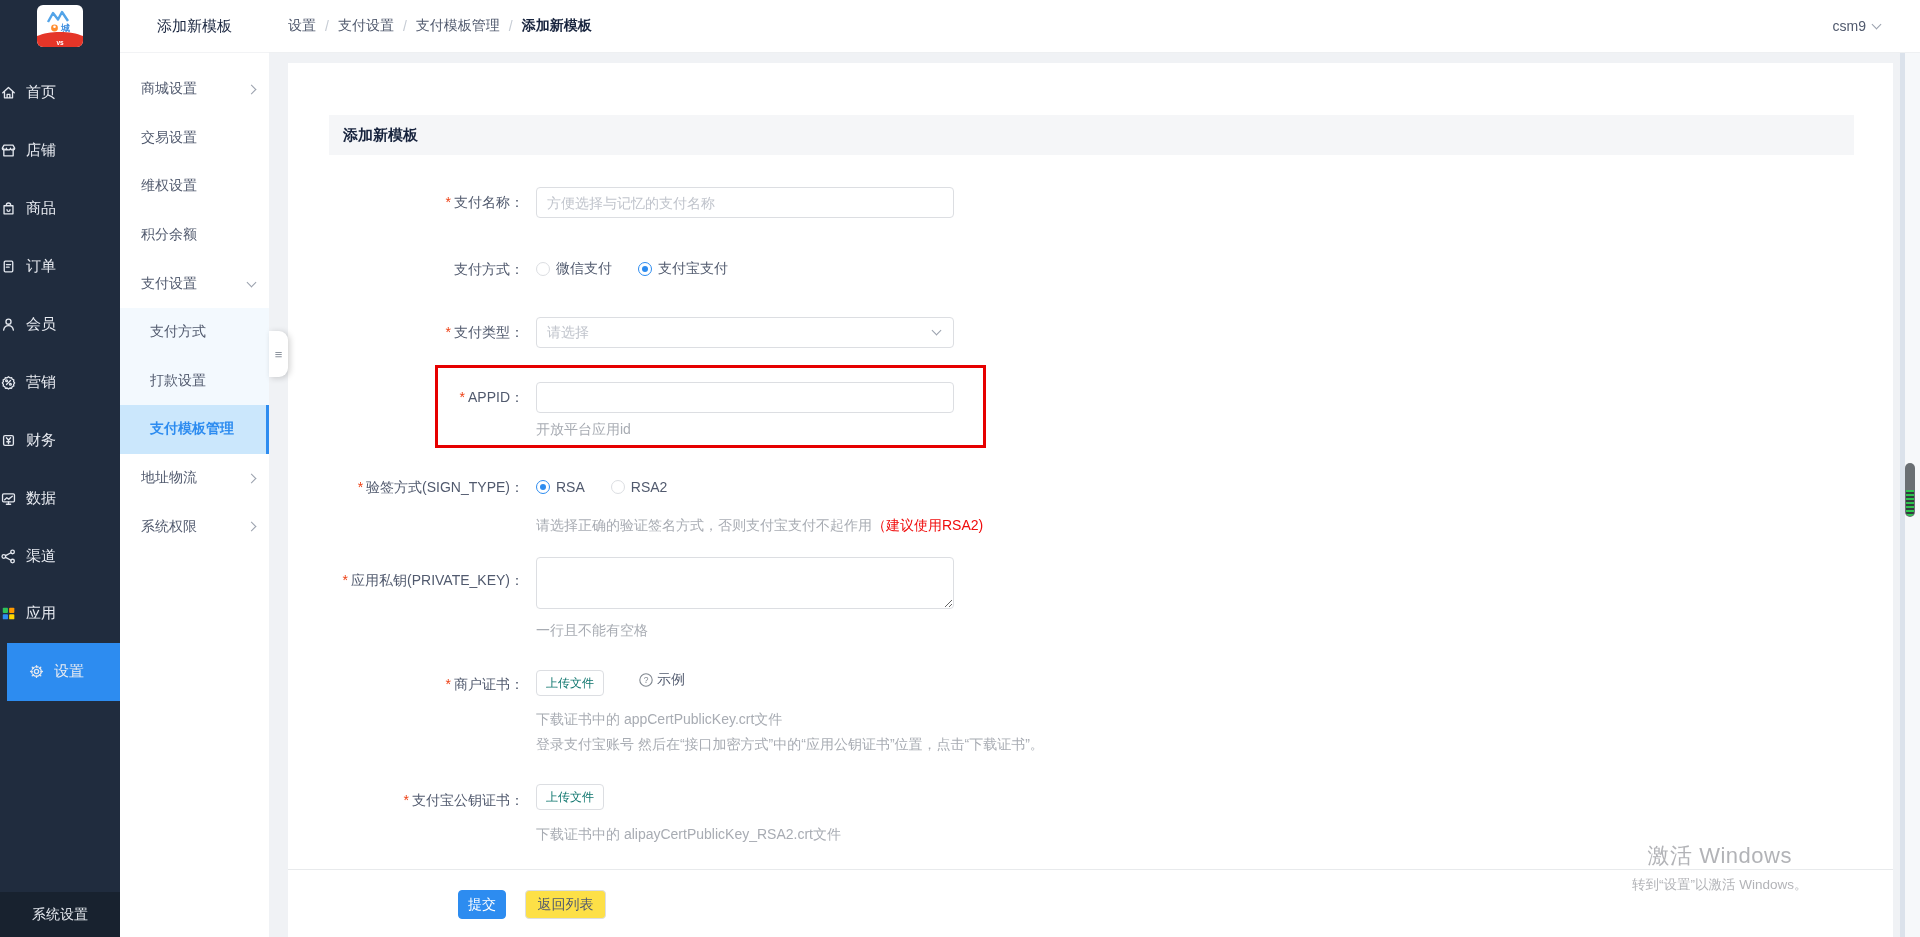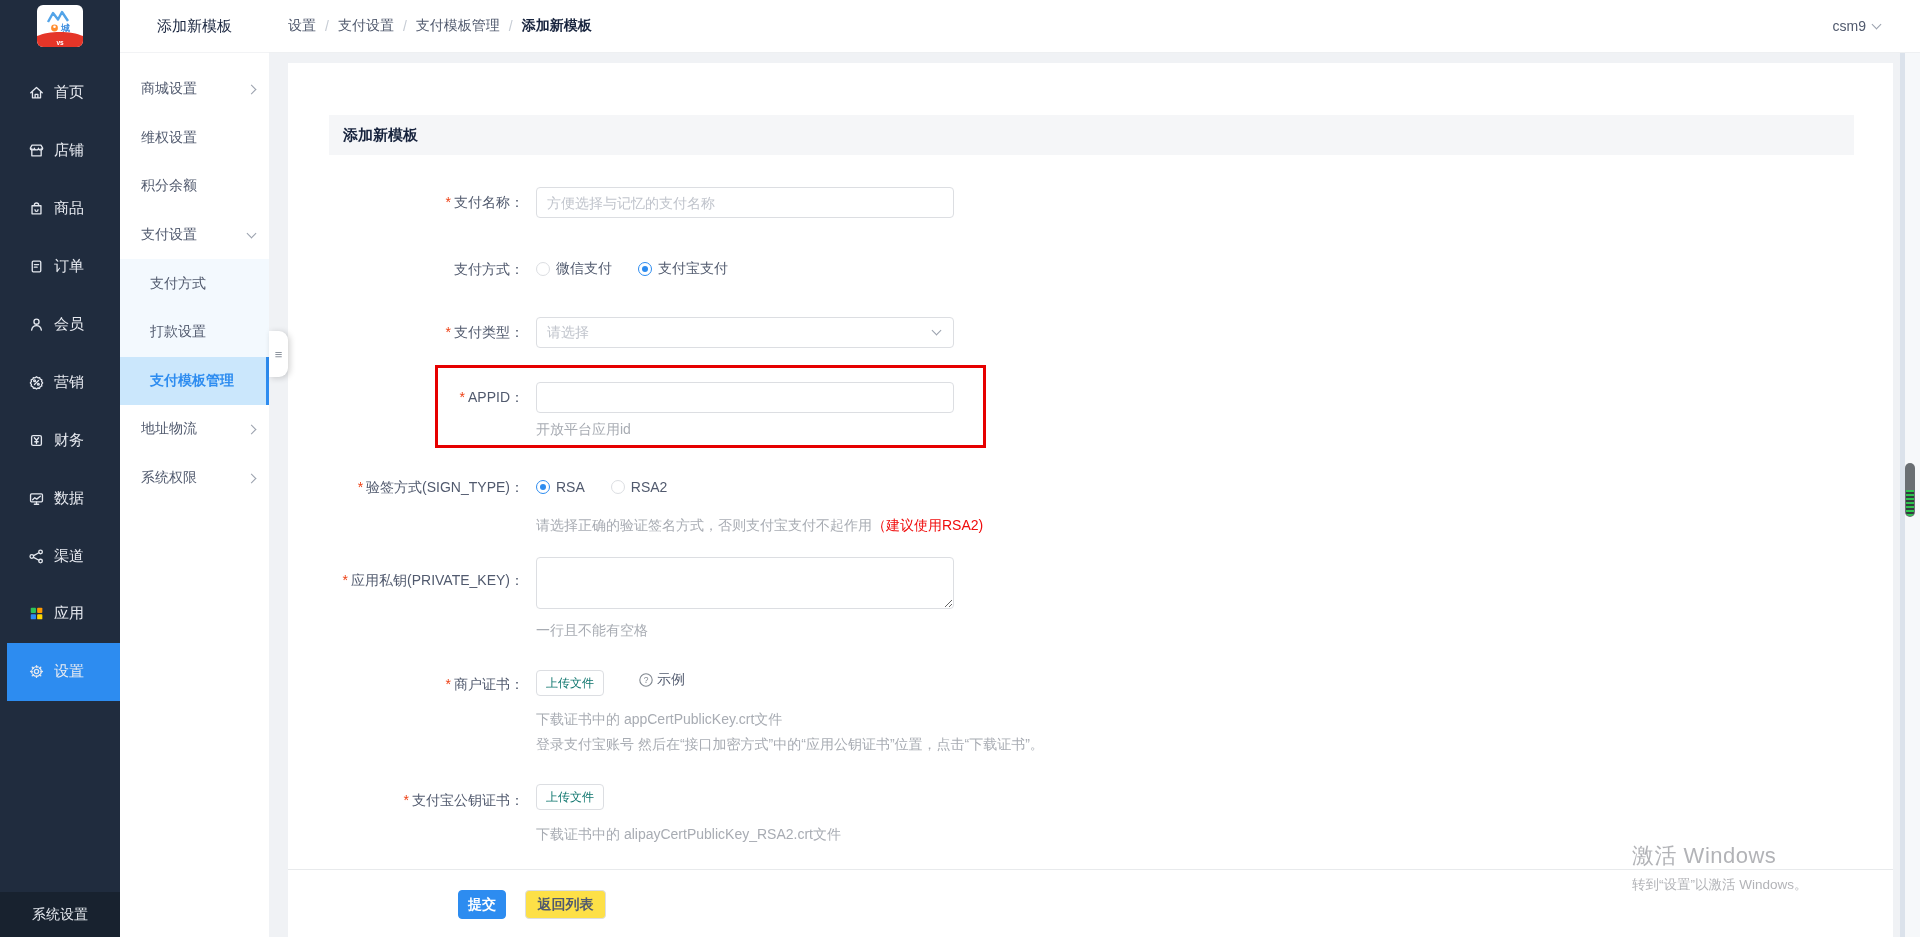--- a/index.html
+++ b/index.html
@@ -6,21 +6,21 @@
   html,body { background:#e9ebee; }
   .app {
     position:relative; width:1920px; height:937px; overflow:hidden;
     font-family:"Liberation Sans","DejaVu Sans",sans-serif;
     background:#f0f2f5; color:#515a6e; font-size:14px;
   }
   
   .psb { position:absolute; left:0; top:0; width:120px; height:937px; background:#202c3e; z-index:5; }
   .psb-logo { position:absolute; left:37px; top:5px; width:46px; height:42px; }
   .psb-items { position:absolute; top:64px; left:0; right:0; }
-  .psb-item { height:57.9px; display:flex; align-items:center; padding-left:28px; gap:9px;
+  .psb-item { height:57.9px; display:flex; align-items:center; gap:9px;
               color:#e8ebf1; font-size:15px; cursor:pointer; }
   .psb-item .ico { width:17px; height:17px; display:inline-flex; }
   .psb-item.active { background:#2d8cf0; margin-left:7px; padding-left:21px; }
   .psb-footer { position:absolute; left:0; bottom:0; width:120px; height:45px; background:#18222f;
                 color:#e3e7ed; display:flex; align-items:center; justify-content:center; font-size:14px; }
   
   .ssb { position:absolute; left:120px; top:0; width:149px; height:937px; background:#fff; z-index:4; }
   .ssb-header { height:53px; display:flex; align-items:center; justify-content:center;
                 font-size:15px; color:#17233d; border-bottom:1px solid #f2f3f5; }
   .ssb-menu { position:absolute; top:65px; left:0; right:0; }
@@ -72,34 +72,34 @@
   .hint { position:absolute; left:248px; color:#a8acb3; font-size:14px; line-height:16px; }
   .hint .red { color:#f00c0c; }
   .red-rect { position:absolute; left:147px; top:302px; width:551px; height:83px;
               border:3px solid #e60000; pointer-events:none; }
   .upload-btn { height:26px; padding:0 9px; background:#fff; border:1px solid #dcdee2; border-radius:4px;
                 color:#0f766e; font-size:12px; cursor:pointer; display:inline-flex; align-items:center;
                 font-family:"Liberation Sans","DejaVu Sans",sans-serif; }
   .example { display:inline-flex; align-items:center; gap:4px; margin-left:31px; color:#515a6e; cursor:pointer; }
   .frm-divider { position:absolute; left:0; right:0; top:806px; height:1px; background:#e8eaec; }
   .btn { height:29px; border-radius:4px; font-size:14px; cursor:pointer; border:1px solid transparent;
-         font-family:"Liberation Sans","DejaVu Sans",sans-serif;font-weight:bold; }
+         font-family:"Liberation Sans","DejaVu Sans",sans-serif; }
   .btn.primary { position:absolute; left:170px; top:827px; width:48px; background:#2d8cf0;
                  border-color:#2d8cf0; color:#fff; }
   .btn.plain { position:absolute; left:237px; top:827px; width:81px; background:#fde047;
                border-color:#dcdee2; color:#515a6e; }
   
   .scroll-track { position:absolute; right:0; top:0; bottom:0; width:20px; background:#f6f8fa;
                   border-left:5px solid #dbe2eb; }
   .scroll-thumb { position:absolute; right:5px; top:410px; width:10px; height:54px; border-radius:5px;
                   background:#6a6f73; overflow:hidden; cursor:pointer; }
   .scroll-thumb::after { content:""; position:absolute; left:1px; right:1px; bottom:1px; height:26px;
       background:repeating-linear-gradient(180deg,#2ec44e 0 2px,#343b40 2px 4px); border-radius:0 0 4px 4px; }
   
-  .wm { position:absolute; left:1363px; top:788px; color:rgba(130,133,138,.62); pointer-events:none; }
+  .wm { position:absolute; left:1363px; top:788px; color:rgba(130,133,138,.62); pointer-events:none;text-align:center; }
   .wm .l1 { font-size:22px; letter-spacing:.5px; }
   .wm .l2 { font-size:13.5px; margin-top:5px; }
   .qicon { width:14px; height:14px; }
 </style>
 </head>
 <body>
 
 <div class="app">
 
   <div class="psb">
@@ -223,20 +223,23 @@
   </div>
 
   <div class="ssb">
     <div class="ssb-header">添加新模板</div>
     <div class="ssb-menu" id="ssb-menu">
         <div class="ssb-item">
           <span class="lbl">商城设置</span>
           <span class="chev right"></span>
         </div>
         <div class="ssb-item">
+          <span class="lbl">交易设置</span>
+        </div>
+        <div class="ssb-item">
           <span class="lbl">维权设置</span>
         </div>
         <div class="ssb-item">
           <span class="lbl">积分余额</span>
         </div>
         <div class="ssb-item">
           <span class="lbl">支付设置</span>
           <span class="chev down"></span>
         </div>
         <div class="ssb-item sub">

